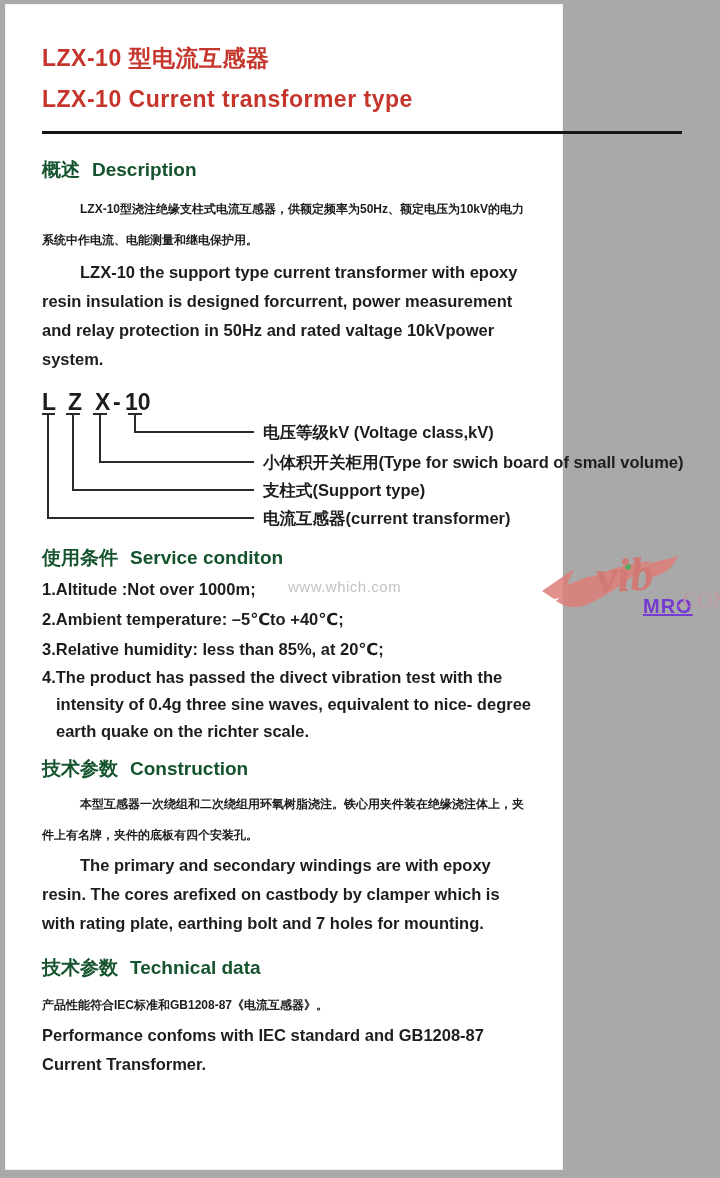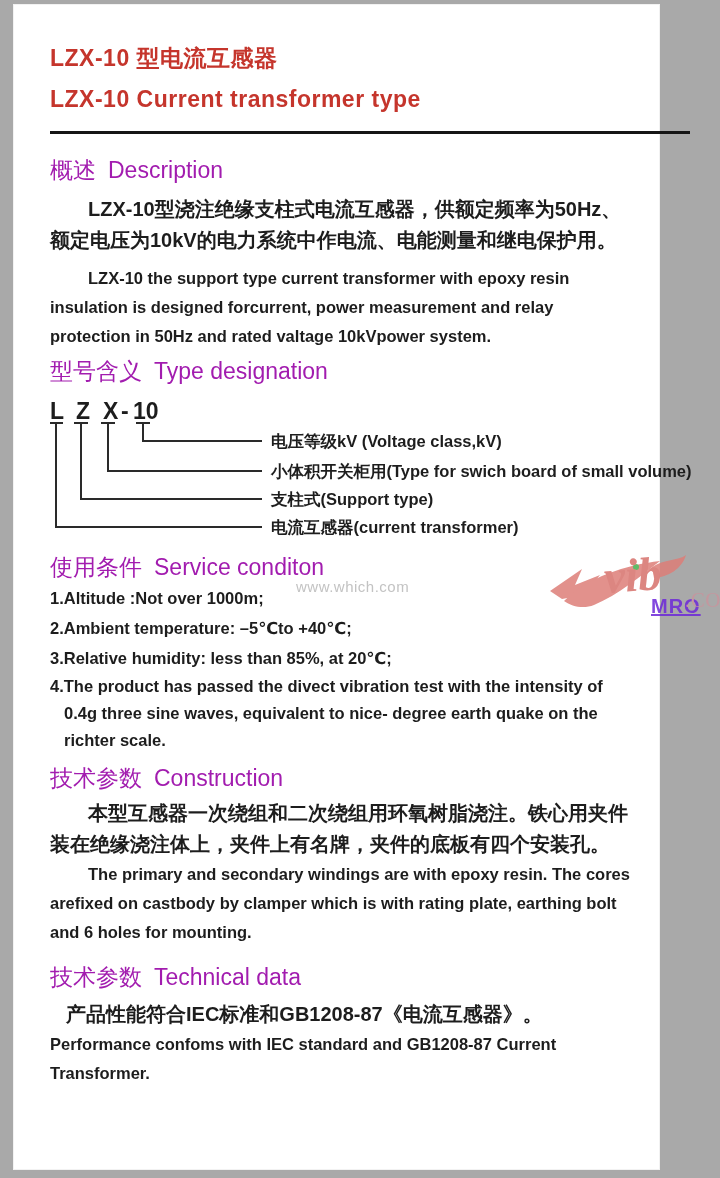--- a/index.html
+++ b/index.html
@@ -4,54 +4,54 @@
 <style>
   * { margin:0; padding:0; box-sizing:border-box; }
   html,body { width:720px; height:1178px; }
   body {
     background:#a9a9a9;
     font-family:"Liberation Sans","DejaVu Sans",sans-serif;
     position:relative;
     overflow:hidden;
   }
   .page {
-    position:absolute; left:13px; top:4px; width:647px; height:1166px;
+    position:absolute; left:5px; top:4px; width:558px; height:1166px;
     background:#ffffff;
     box-shadow:inset 0 0 0 1px #f2f2f2;
   }
   .content {
     position:relative; width:100%; height:100%;
     padding:0 28px 0 37px;
     color:#1d1d1d; font-weight:bold;
   }
   
   .doc-title { margin-top:40px; color:#c5352c; }
   .doc-title .t1, .doc-title .t2 {
     font-size:23px; font-weight:bold; line-height:29px; letter-spacing:0.5px;
   }
   .doc-title .t2 { margin-top:12px; }
   .rule { margin-top:17px; width:640px; height:3px; background:#151515; }
   h2.sec {
-    color:#a21caf; font-size:23px; line-height:24px; font-weight:normal;
+    color:#14532d; font-size:19px; line-height:24px; font-weight:bold;
   }
   h2.sec .zh { margin-right:12px; }
   h2.desc { margin-top:24px; }
   h2.type { margin-top:8px; }
   h2.service { margin-top:8px; }
   h2.construction { margin-top:12px; }
   h2.technical { margin-top:18px; }
   
-  p.body-zh { font-size:20px; line-height:31px; }
+  p.body-zh { font-size:12px; line-height:31px; }
   p.body-en { font-size:16.5px; line-height:29px; }
   .indent { text-indent:38px; }
   .p-desc-zh { margin-top:12px; }
-  .p-desc-en { margin-top:8px; }
+  .p-desc-en { margin-top:2px; }
   .p-con-zh  { margin-top:8px;  line-height:30px; }
   .p-con-en  { margin-top:0; }
-  .p-tech-zh { margin-top:10px; line-height:30px;margin-left:16px; }
+  .p-tech-zh { margin-top:10px; line-height:30px; }
   .p-tech-en { margin-top:0;  line-height:30px; }
   
   .code-row { position:relative; height:27px; margin-top:15px; }
   .code-row span {
     position:absolute; top:0; font-size:23px; font-weight:bold; line-height:27px;
   }
   .code-l  { left:0; }
   .code-z  { left:26px; }
   .code-x  { left:53px; }
   .code-dash { left:71px; }
@@ -112,23 +112,20 @@
       <div class="t2">LZX-10 Current transformer type</div>
     </div>
     <div class="rule"></div>
 
     <h2 class="sec desc">
       <span class="zh">概述</span><span class="en">Description</span>
     </h2>
     <p class="body-zh indent p-desc-zh">LZX-10型浇注绝缘支柱式电流互感器，供额定频率为50Hz、额定电压为10kV的电力系统中作电流、电能测量和继电保护用。</p>
     <p class="body-en indent p-desc-en">LZX-10 the support type current transformer with epoxy resin insulation is designed forcurrent, power measurement and relay protection in 50Hz and rated valtage 10kVpower system.</p>
 
-    <h2 class="sec type">
-      <span class="zh">型号含义</span><span class="en">Type designation</span>
-    </h2>
     <div class="code-row">
       <span class="code-l">L</span>
       <span class="code-z">Z</span>
       <span class="code-x">X</span>
       <span class="code-dash">-</span>
       <span class="code-10">10</span>
     </div>
     <div class="diagram">
       <svg width="645" height="126" viewBox="0 0 645 126">
         <g stroke="#2a2a2a" stroke-width="2" fill="none">
@@ -155,21 +152,21 @@
       <li>1.Altitude :Not over 1000m;</li>
       <li>2.Ambient temperature: –5℃to +40℃;</li>
       <li>3.Relative humidity: less than 85%, at 20℃;</li>
       <li class="wrap">4.The product has passed the divect vibration test with the intensity of 0.4g three sine waves, equivalent to nice- degree earth quake on the richter scale.</li>
     </ul>
 
     <h2 class="sec construction">
       <span class="zh">技术参数</span><span class="en">Construction</span>
     </h2>
     <p class="body-zh indent p-con-zh">本型互感器一次绕组和二次绕组用环氧树脂浇注。铁心用夹件装在绝缘浇注体上，夹件上有名牌，夹件的底板有四个安装孔。</p>
-    <p class="body-en indent p-con-en">The primary and secondary windings are with epoxy resin. The cores arefixed on castbody by clamper which is with rating plate, earthing bolt and 6 holes for mounting.</p>
+    <p class="body-en indent p-con-en">The primary and secondary windings are with epoxy resin. The cores arefixed on castbody by clamper which is with rating plate, earthing bolt and 7 holes for mounting.</p>
 
     <h2 class="sec technical">
       <span class="zh">技术参数</span><span class="en">Technical data</span>
     </h2>
     <p class="body-zh p-tech-zh">产品性能符合IEC标准和GB1208-87《电流互感器》。</p>
     <p class="body-en p-tech-en">Performance confoms with IEC standard and GB1208-87 Current Transformer.</p>
 
   </div>
 
   <div class="wm-url">www.which.com</div>

